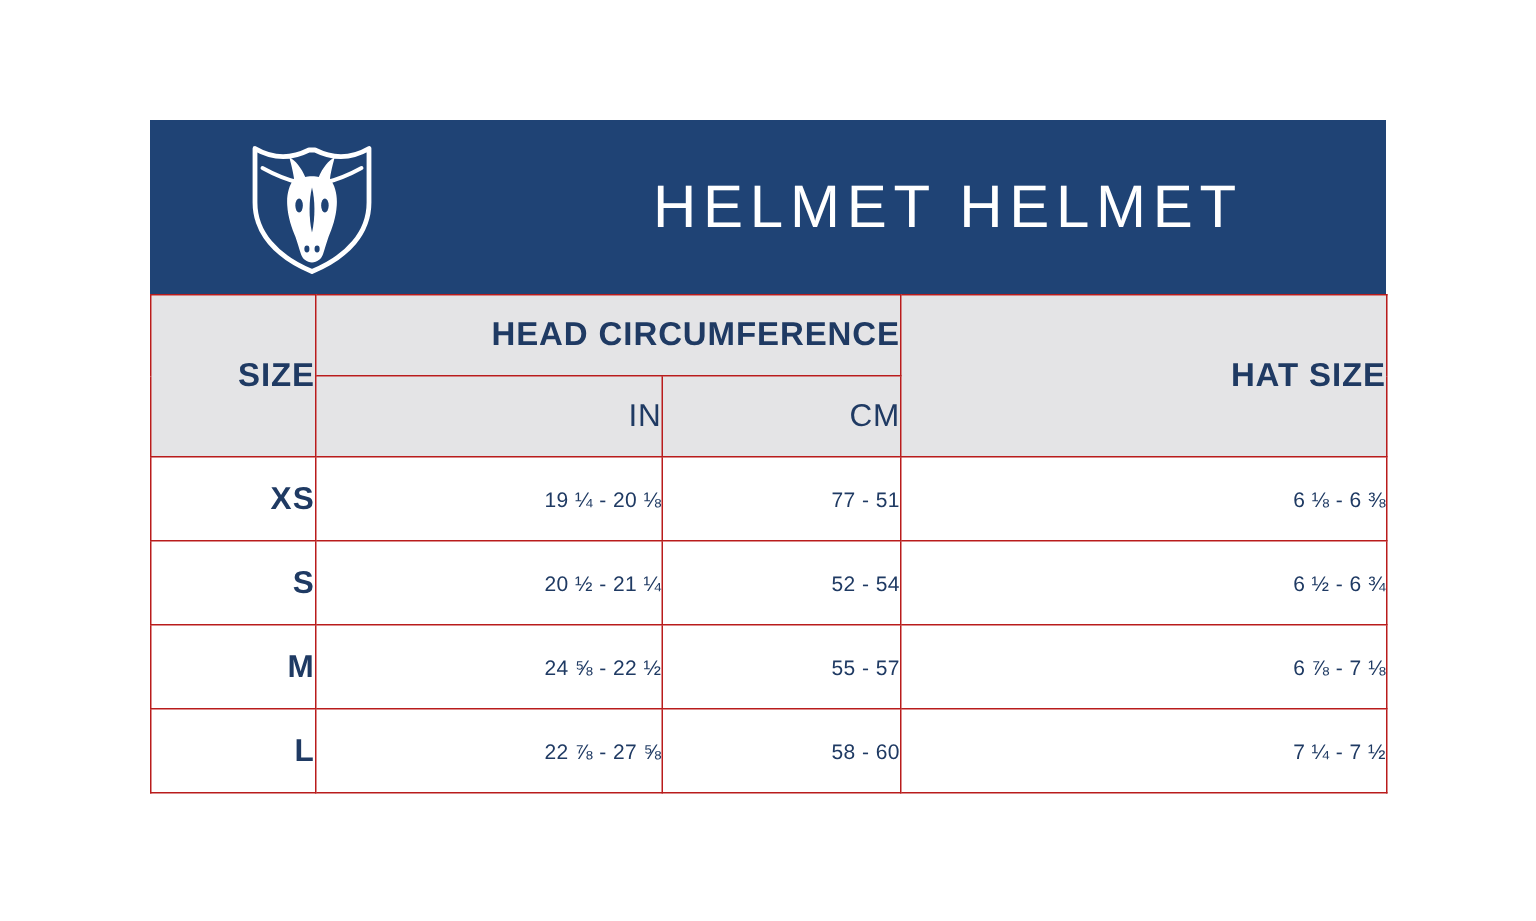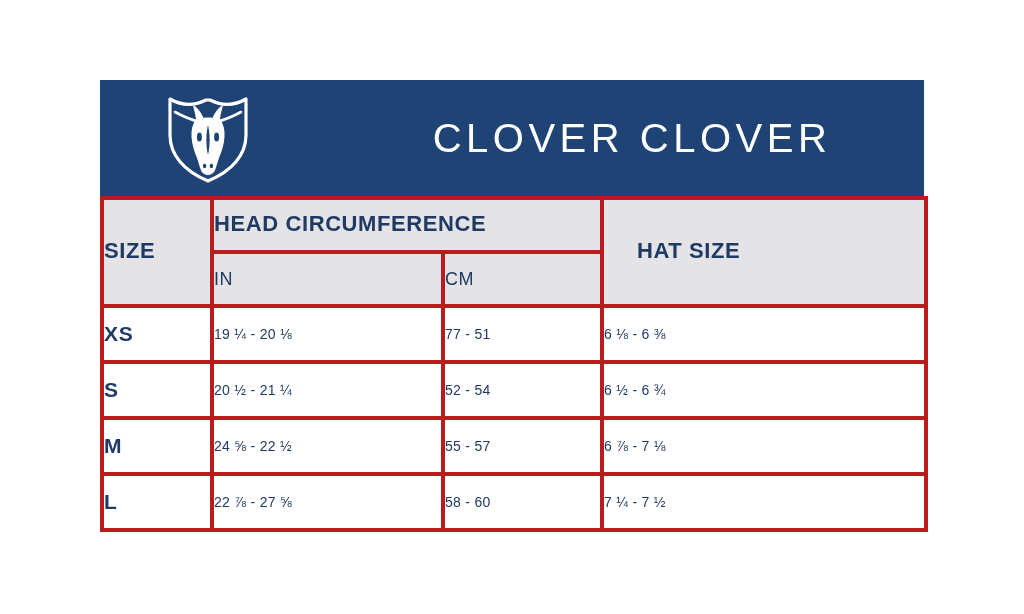--- a/index.html
+++ b/index.html
@@ -57,39 +57,39 @@
     border-collapse: collapse;
     table-layout: fixed;
   }
 
   table.size-table col.c-size { width: 110px; }
   table.size-table col.c-in   { width: 231px; }
   table.size-table col.c-cm   { width: 159px; }
   table.size-table col.c-hat  { width: 324px; }
 
   .size-table th, .size-table td {
-    border: 4px solid #b91c1c;
-    text-align: left;
+    border: 1px solid #b91c1c;
+    text-align: right;
     color: #1F3A63;
   }
 
   
   .hdr-cell {
     background: #E4E4E6;
     font-size: 22px;
     font-weight: bold;
     letter-spacing: 0.6px;
     vertical-align: middle;
   }
 
   .hdr-top { height: 54px; padding-bottom: 2px; }
 
   .sub-label {
     background: #E4E4E6;
-    font-size: 18px;
+    font-size: 21px;
     font-weight: normal;
     letter-spacing: 0.5px;
     height: 54px;
   }
 
   
   .soft-right { border-right: 1px solid #D2D2D6; }
   .soft-left  { border-left: 1px solid #D2D2D6; padding-left: 33px; }
   .no-bottom  { border-bottom: none; }
   .no-top     { border-top: none; }
@@ -139,21 +139,21 @@
 
       <ellipse cx="37.4" cy="44" rx="2.5" ry="4.6" fill="#1F4375"></ellipse>
       <ellipse cx="54.6" cy="44" rx="2.5" ry="4.6" fill="#1F4375"></ellipse>
 
       <path d="M46 32 C48 40, 48.3 52, 46 62 C43.7 52, 44 40, 46 32 Z" fill="#1F4375"></path>
 
       <ellipse cx="42.6" cy="73" rx="1.7" ry="2.3" fill="#1F4375"></ellipse>
       <ellipse cx="49.4" cy="73" rx="1.7" ry="2.3" fill="#1F4375"></ellipse>
     </svg>
 
-    <div class="title-text">CLOVER CLOVER</div>
+    <div class="title-text">HELMET HELMET</div>
   </div>
 
   <table class="size-table">
     <colgroup>
       <col class="c-size">
         <col class="c-in">
         <col class="c-cm">
         <col class="c-hat">
     </colgroup>
 

